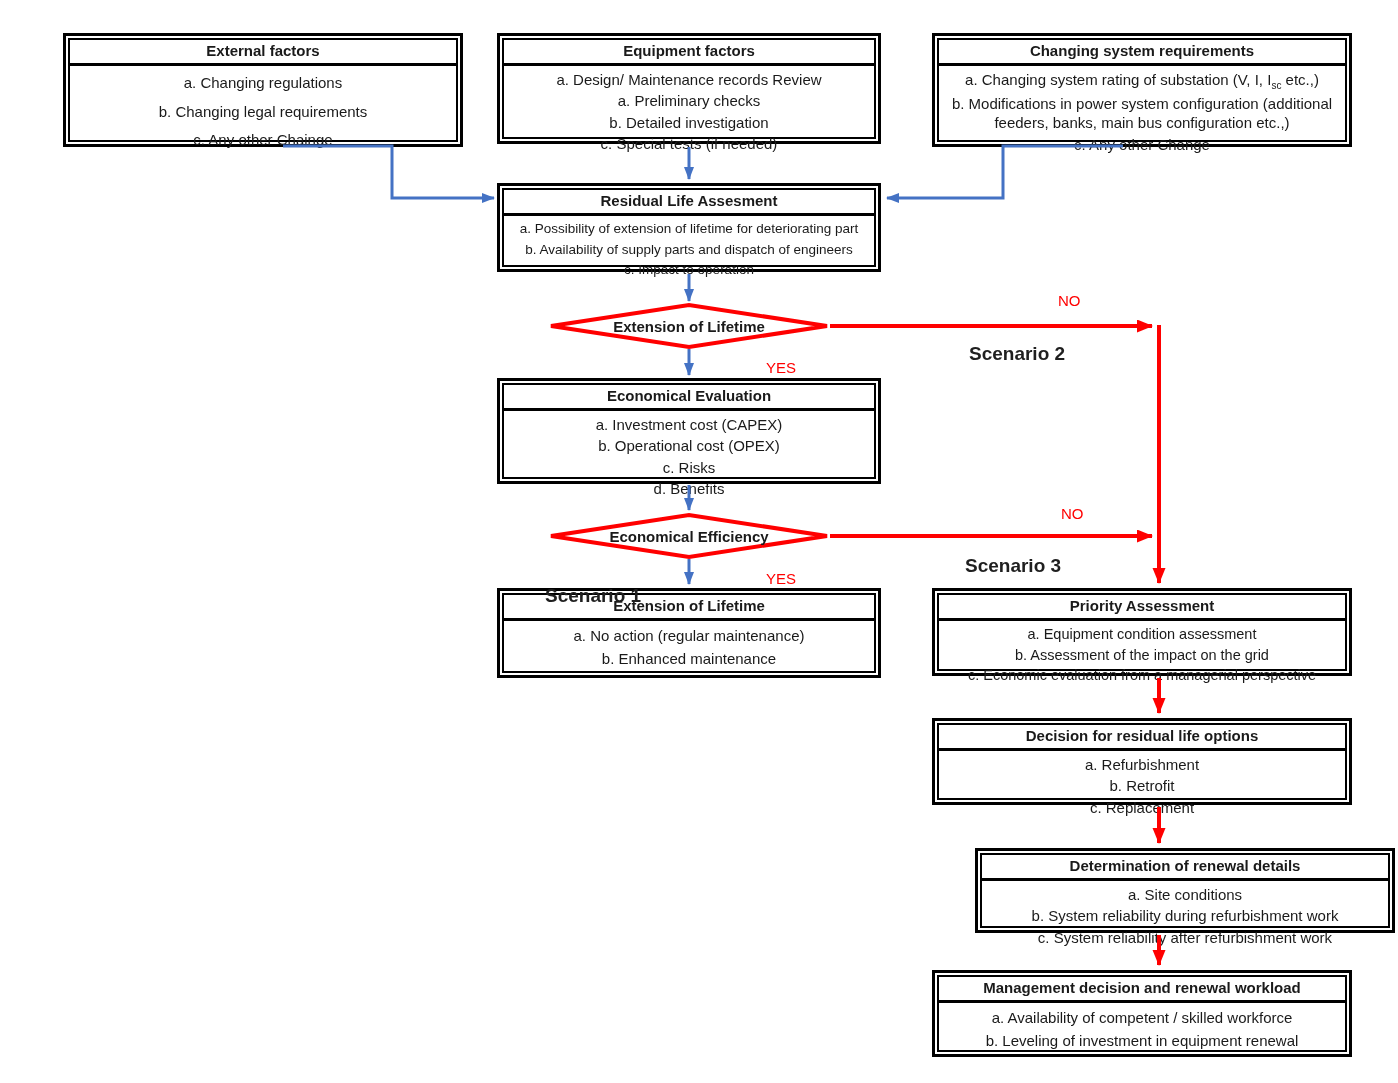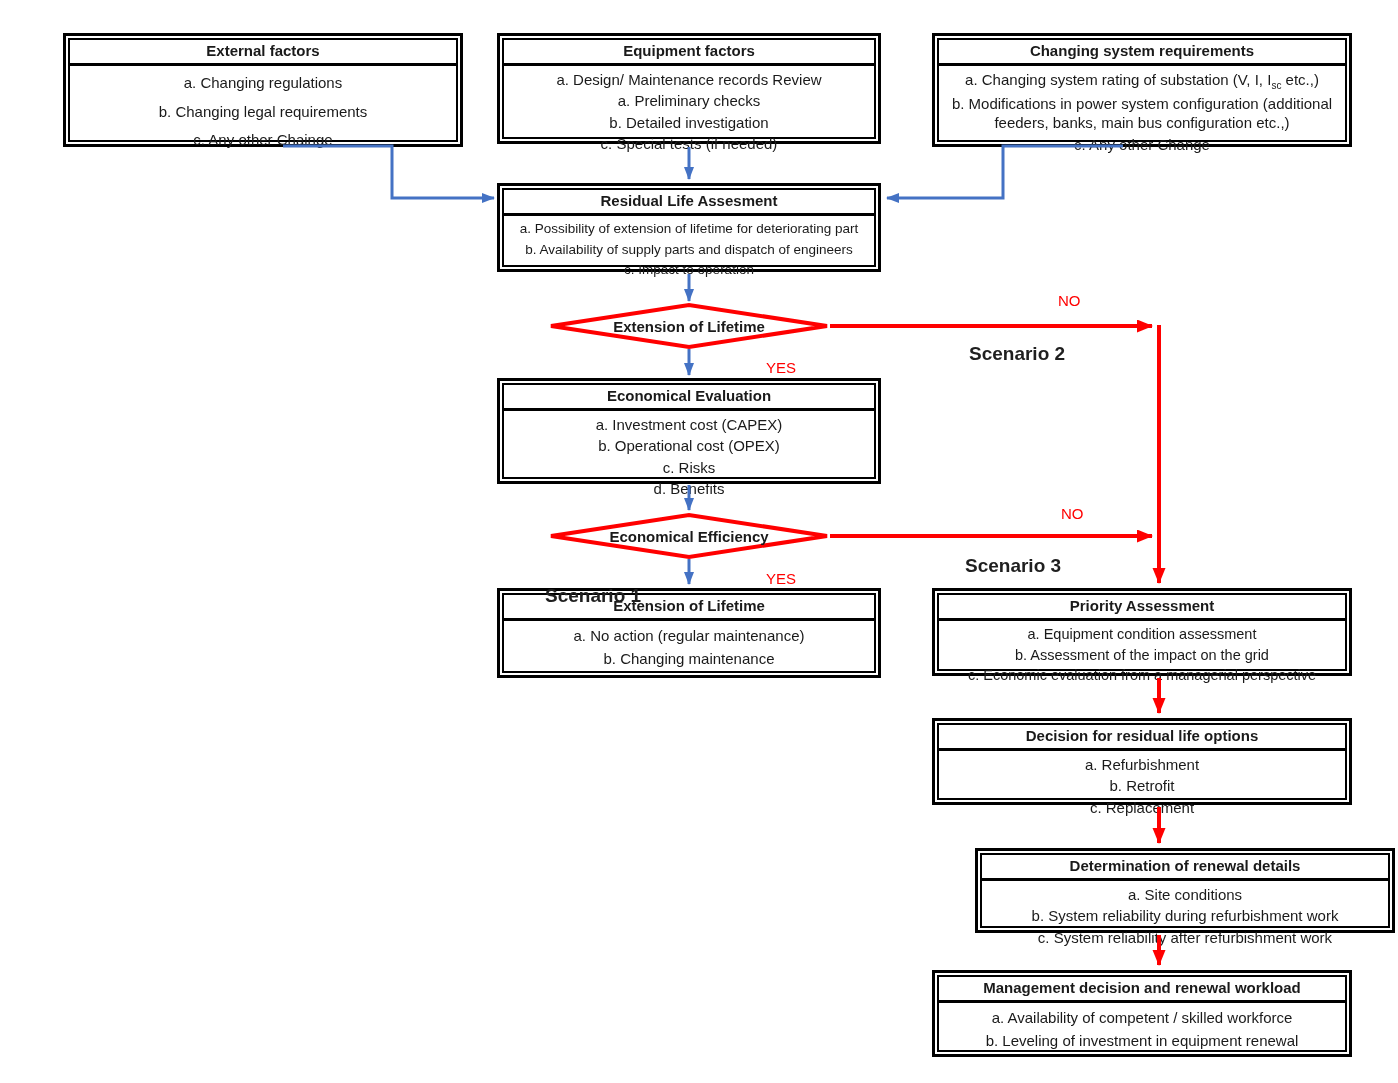--- a/index.html
+++ b/index.html
@@ -90,21 +90,21 @@
           <div class="item">d. Benefits</div>
         </div>
     </div>
   </div>
 
   <div class="box" id="box-extlife" style="left:497px;top:588px;width:384px;height:90px;">
     <div class="box-inner">
       <div class="box-title">Extension of Lifetime</div>
       <div class="box-body">
           <div class="item">a. No action (regular maintenance)</div>
-          <div class="item">b. Changing maintenance</div>
+          <div class="item">b. Enhanced maintenance</div>
         </div>
     </div>
   </div>
 
   <div class="box" id="box-priority" style="left:932px;top:588px;width:420px;height:88px;">
     <div class="box-inner">
       <div class="box-title">Priority Assessment</div>
       <div class="box-body">
           <div class="item">a. Equipment condition assessment</div>
           <div class="item">b. Assessment of the impact on the grid</div>

